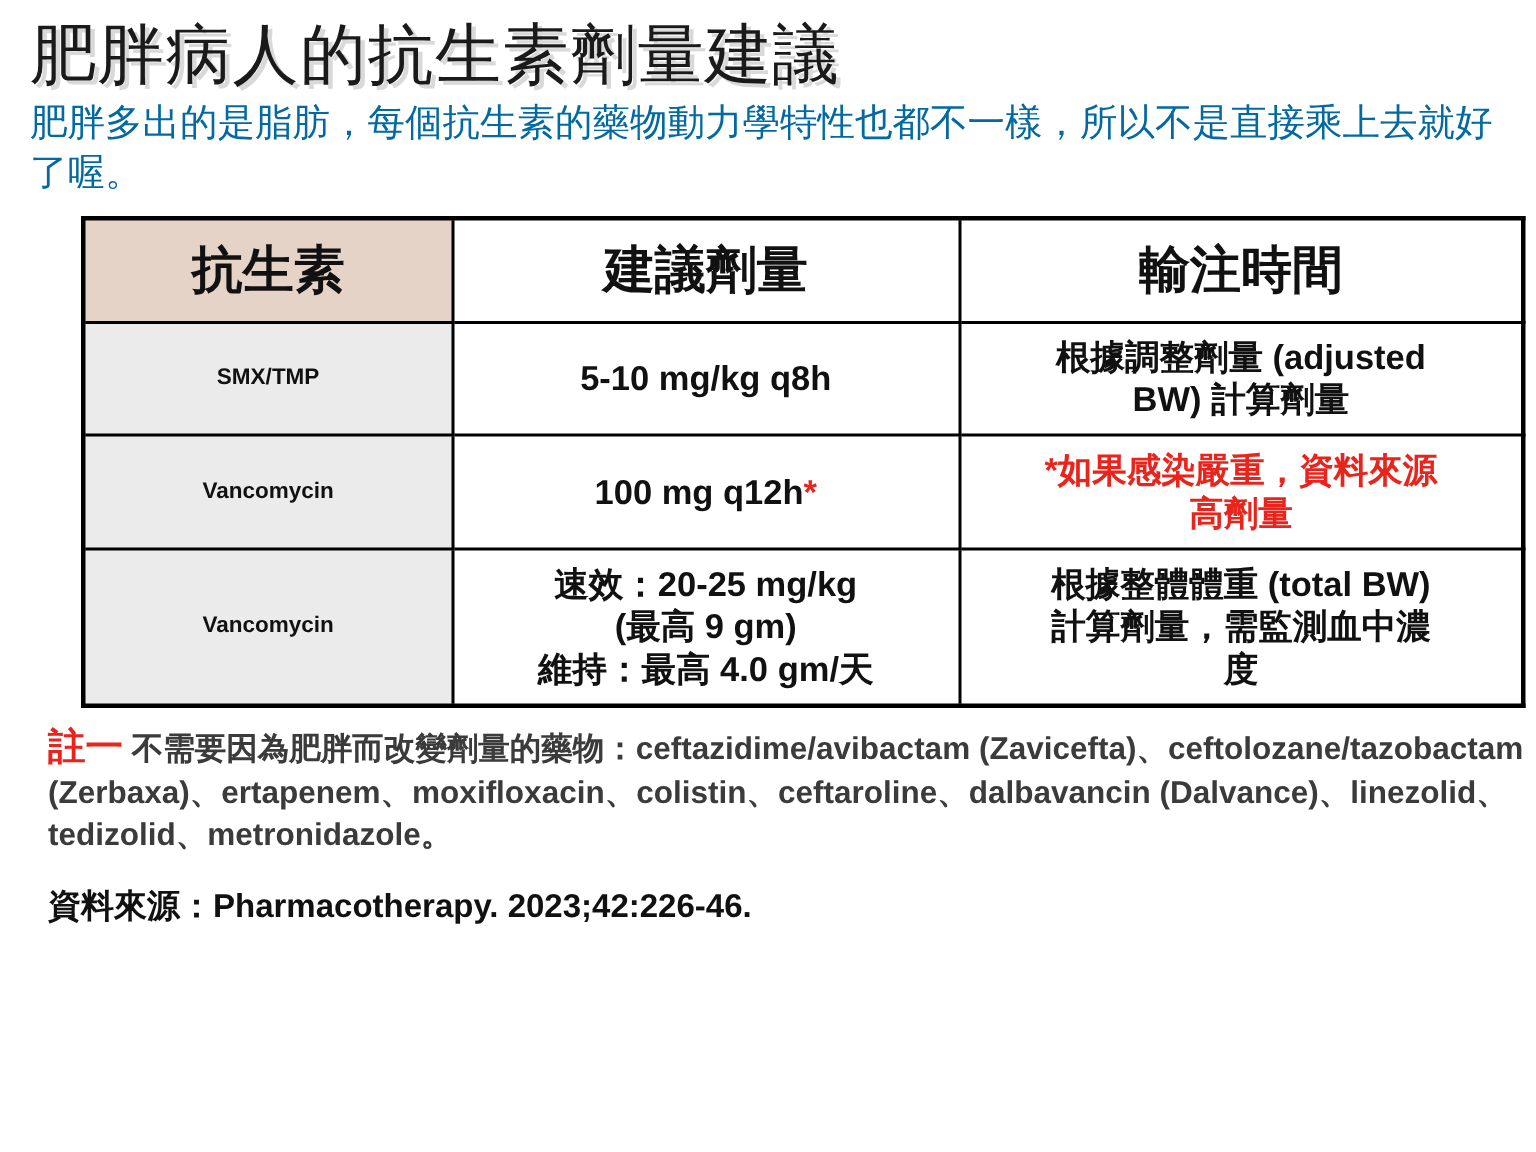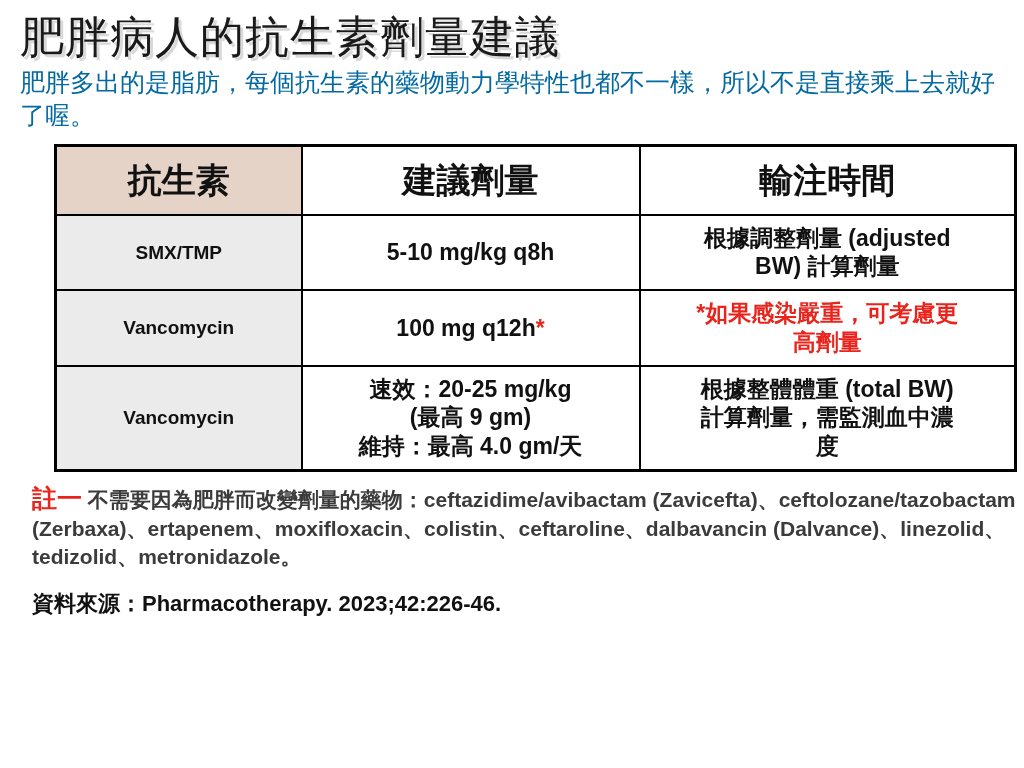--- a/index.html
+++ b/index.html
@@ -65,21 +65,21 @@
   table.dose-table thead th {
     font-size: 34px;
     padding: 12px 6px;
     background: #ffffff;
   }
   table.dose-table thead th.drug-head {
     background: #e6d3c8;
   }
   table.dose-table tbody td.drug-cell {
     background: #ebebeb;
-    font-size: 19px;
+    font-size: 15px;
   }
   col.c1 { width: 246px; }
   col.c2 { width: 338px; }
   col.c3 { width: 376px; }
 
   .asterisk {
     color: #e8241c;
   }
   .red-note {
     color: #e8241c;
@@ -148,21 +148,21 @@
       </tr>
       <tr>
         <td class="drug-cell">Vancomycin</td>
         <td>
           <div class="cell-lines">
             <span><span>100 mg q12h</span><span class="asterisk">*</span></span>
           </div>
         </td>
         <td>
           <div class="cell-lines red-note">
-            <span>*如果感染嚴重，可考慮更</span>
+            <span>*如果感染嚴重，資料來源</span>
             <span>高劑量</span>
           </div>
         </td>
       </tr>
       <tr>
         <td class="drug-cell">Vancomycin</td>
         <td>
           <div class="cell-lines">
             <span>速效：20-25 mg/kg</span>
             <span>(最高 9 gm)</span>

